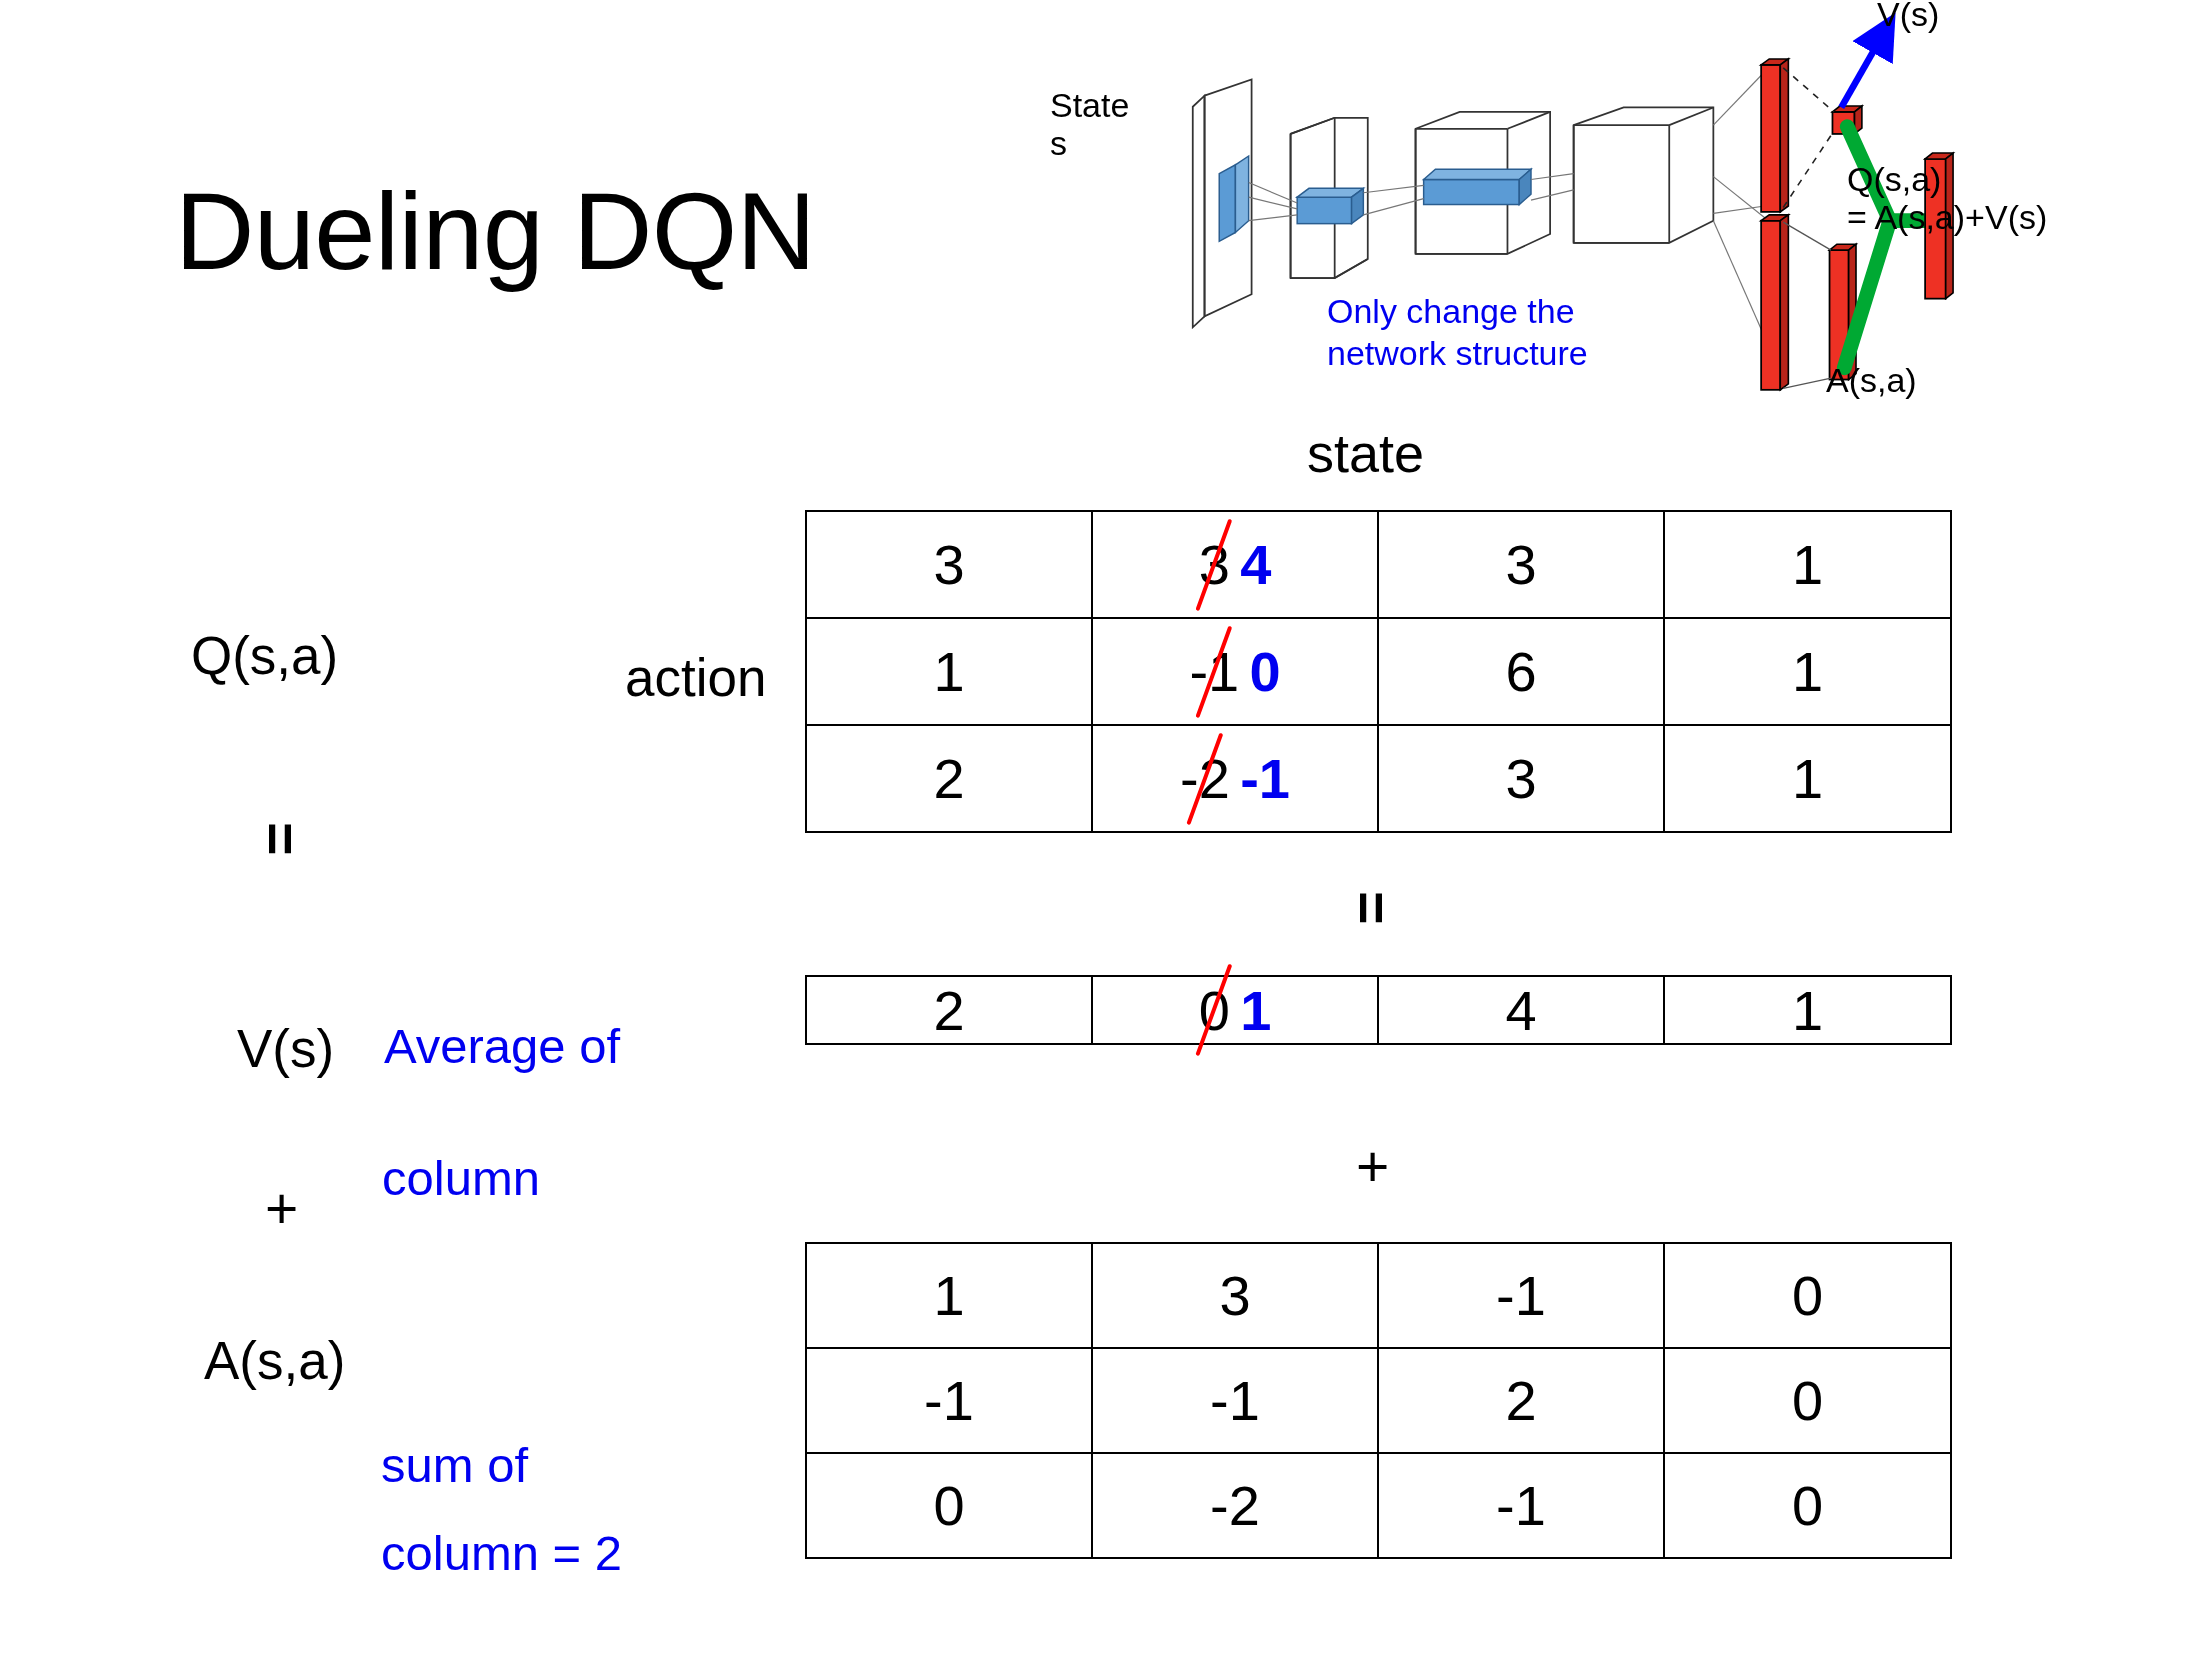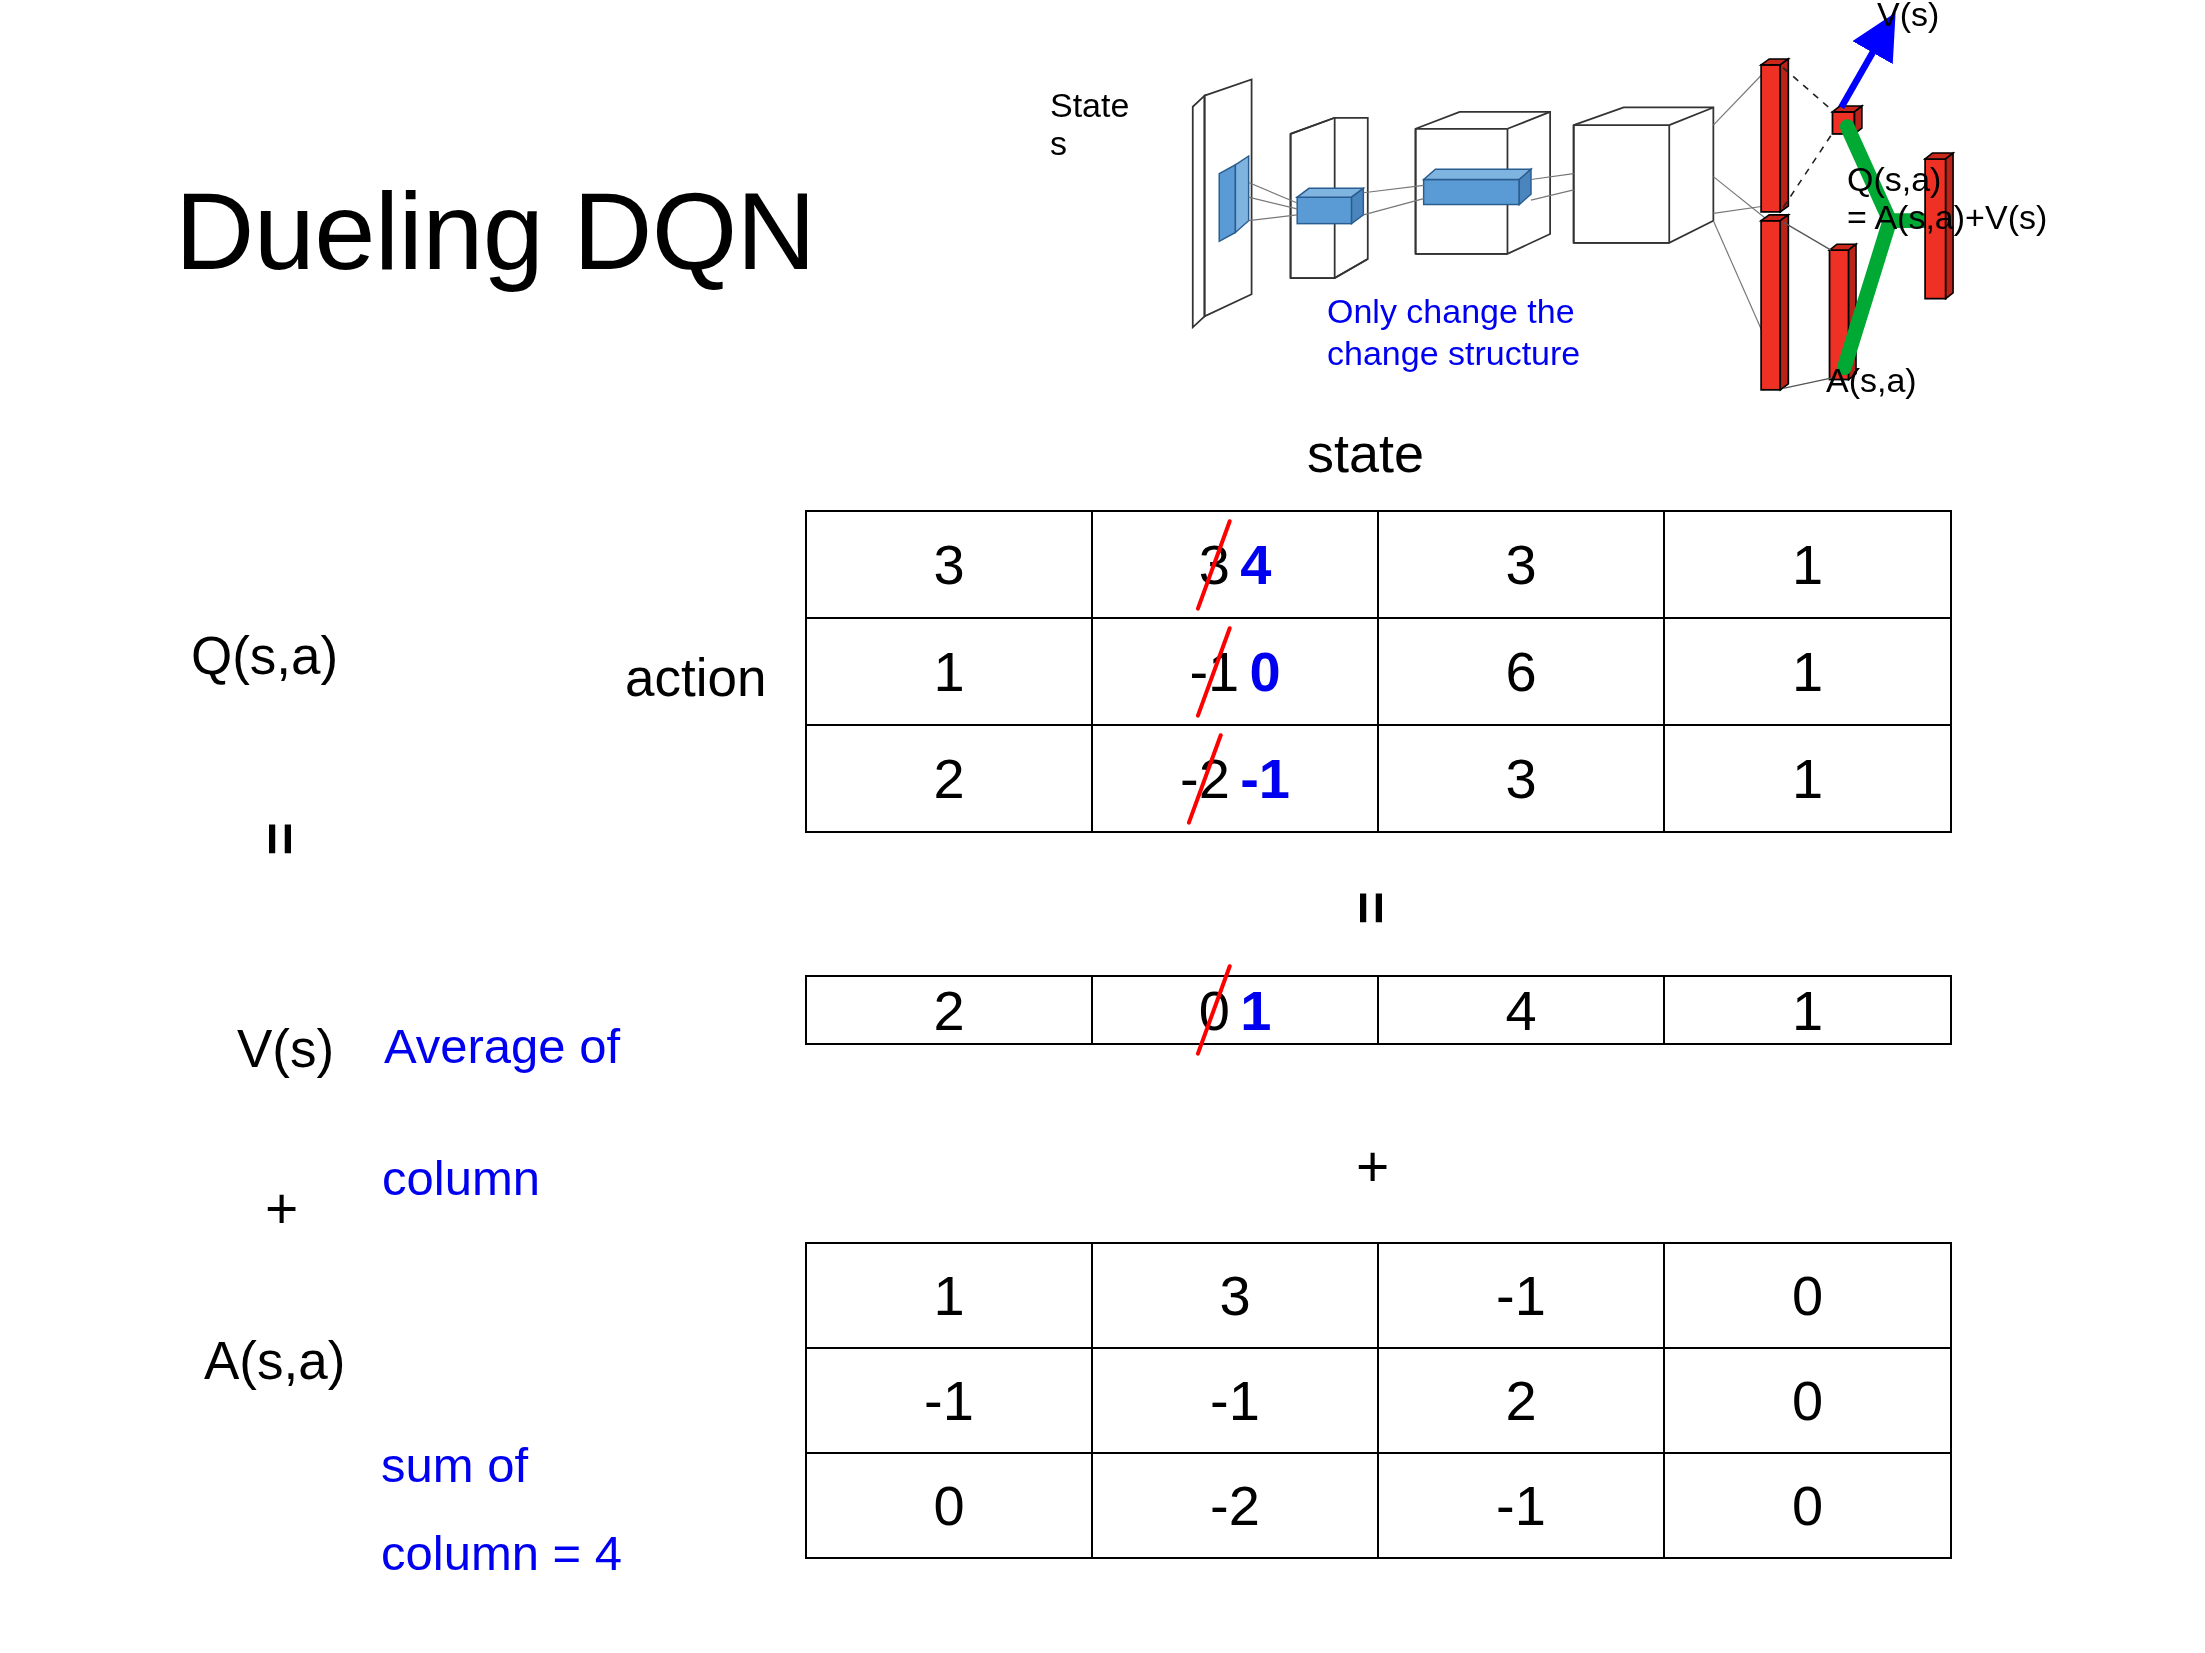--- a/index.html
+++ b/index.html
@@ -274,40 +274,40 @@
     <div class="net-label" style="left:-31px; top:126px;">s</div>
 
     <div class="net-label" style="left:796px; top:-2.9px;">V(s)</div>
 
     <div class="net-label" style="left:766px; top:162px;">Q(s,a)</div>
     <div class="net-label" style="left:766px; top:200px;">= A(s,a)+V(s)</div>
 
     <div class="net-label" style="left:745px; top:363px;">A(s,a)</div>
 
     <div class="net-note" style="left:246px; top:290px;text-align:center;">Only change the</div>
-    <div class="net-note" style="left:246px; top:332px;">change structure</div>
+    <div class="net-note" style="left:246px; top:332px;">network structure</div>
   </div>
 
   <div class="hdr-state" style="left:1307px; top:426px;">state</div>
 
   <div class="sec-label" style="left:191px; top:629px;">Q(s,a)</div>
 
   <div class="op-eq" style="left:265px; top:809px;">=</div>
 
   <div class="sec-label" style="left:237px; top:1022px;">V(s)</div>
 
   <div class="blue-note" style="left:384px; top:1018px;">Average of</div>
   <div class="blue-note" style="left:382px; top:1106px;margin-top:44px;">column</div>
 
   <div class="op-plus" style="left:265px; top:1180px;">+</div>
 
   <div class="sec-label" style="left:204px; top:1334px;">A(s,a)</div>
 
   <div class="blue-note" style="left:381px; top:1437px;">sum of</div>
-  <div class="blue-note" style="left:381px; top:1525px;">column = 4</div>
+  <div class="blue-note" style="left:381px; top:1525px;">column = 2</div>
 
   <div class="action-label" style="left:625px; top:651px;">action</div>
 
   <table class="grid" id="q-table" style="left:805px; top:510px; width:1145px; height:320px;">
     <colgroup>
         <col style="width:286px">
         <col style="width:286px">
         <col style="width:286px">
         <col style="width:287px">
       </colgroup>

